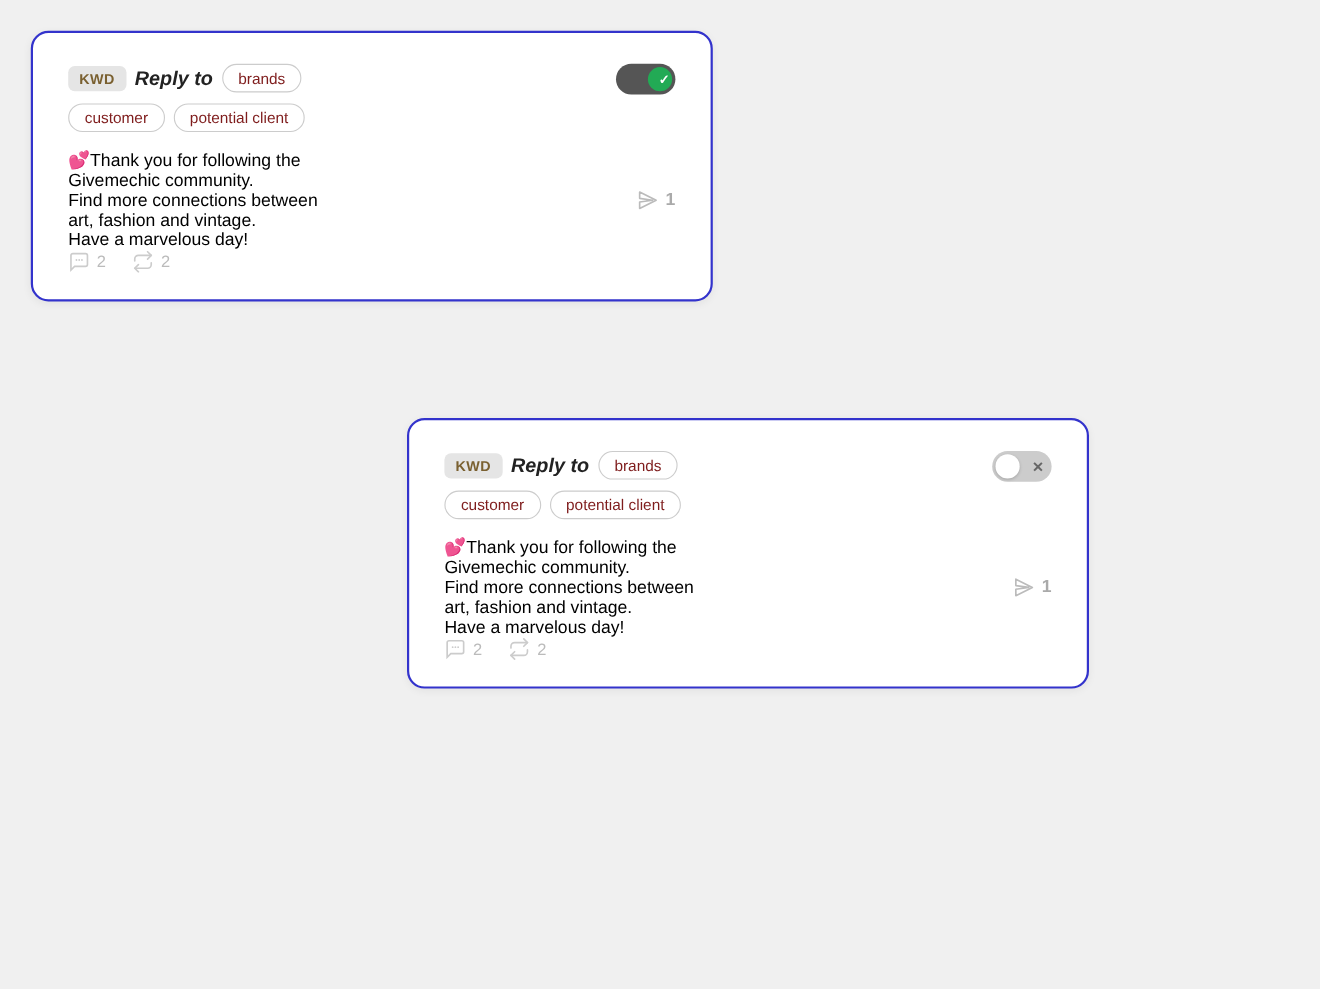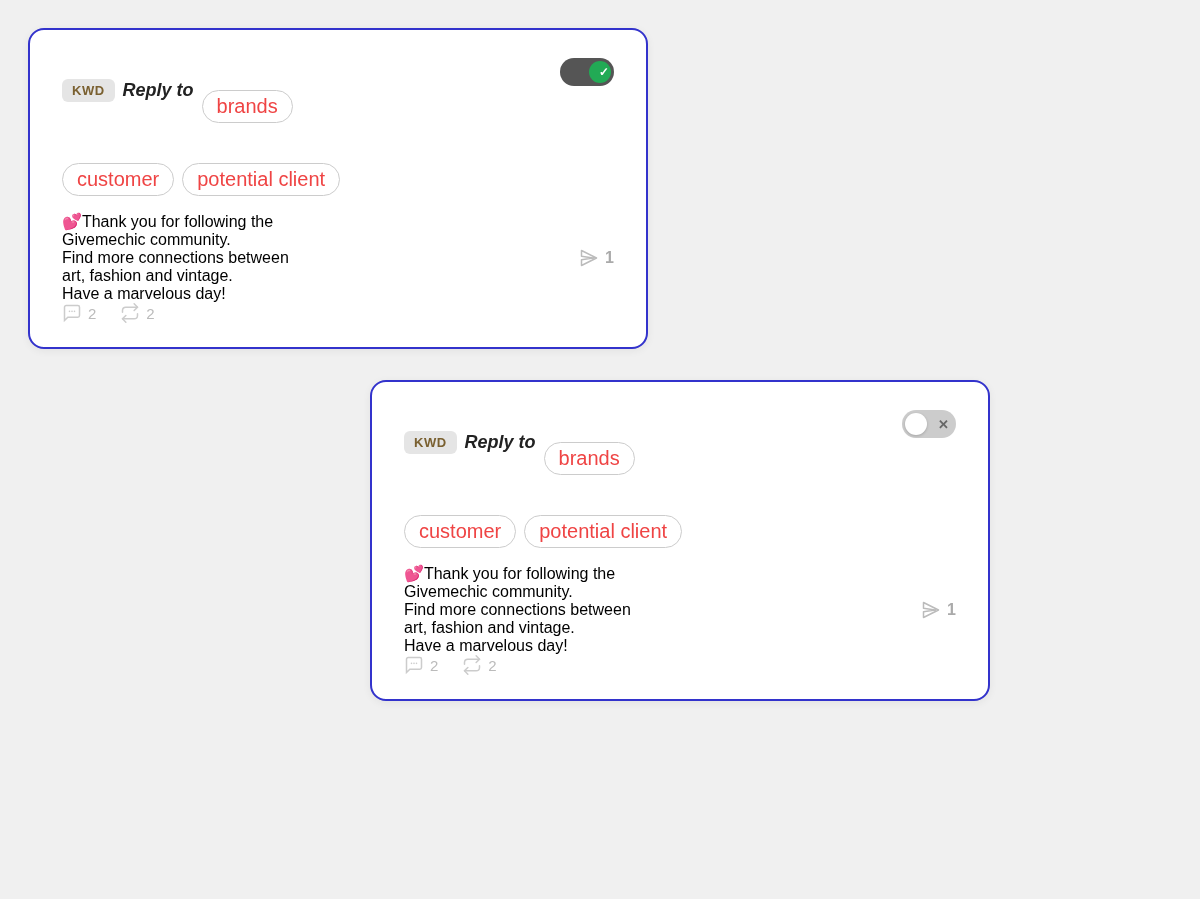--- a/index.html
+++ b/index.html
@@ -66,24 +66,23 @@
       color: #222;
       align-self: center;
       font-style: italic;
     }
 
     .tag {
       background: #fff;
       border: 1.5px solid #ccc;
       border-radius: 20px;
       padding: 4px 14px;
-      font-size: 20px;
-      color: #ef4444;
+      font-size: 14px;
+      color: #7f1d1d;
       align-self: center;
-      margin-top: 32px;
     }
 
     .tags-row {
       display: flex;
       flex-wrap: wrap;
       gap: 8px;
       margin-top: 4px;
       margin-bottom: 16px;
       margin-left: 0;
     }

